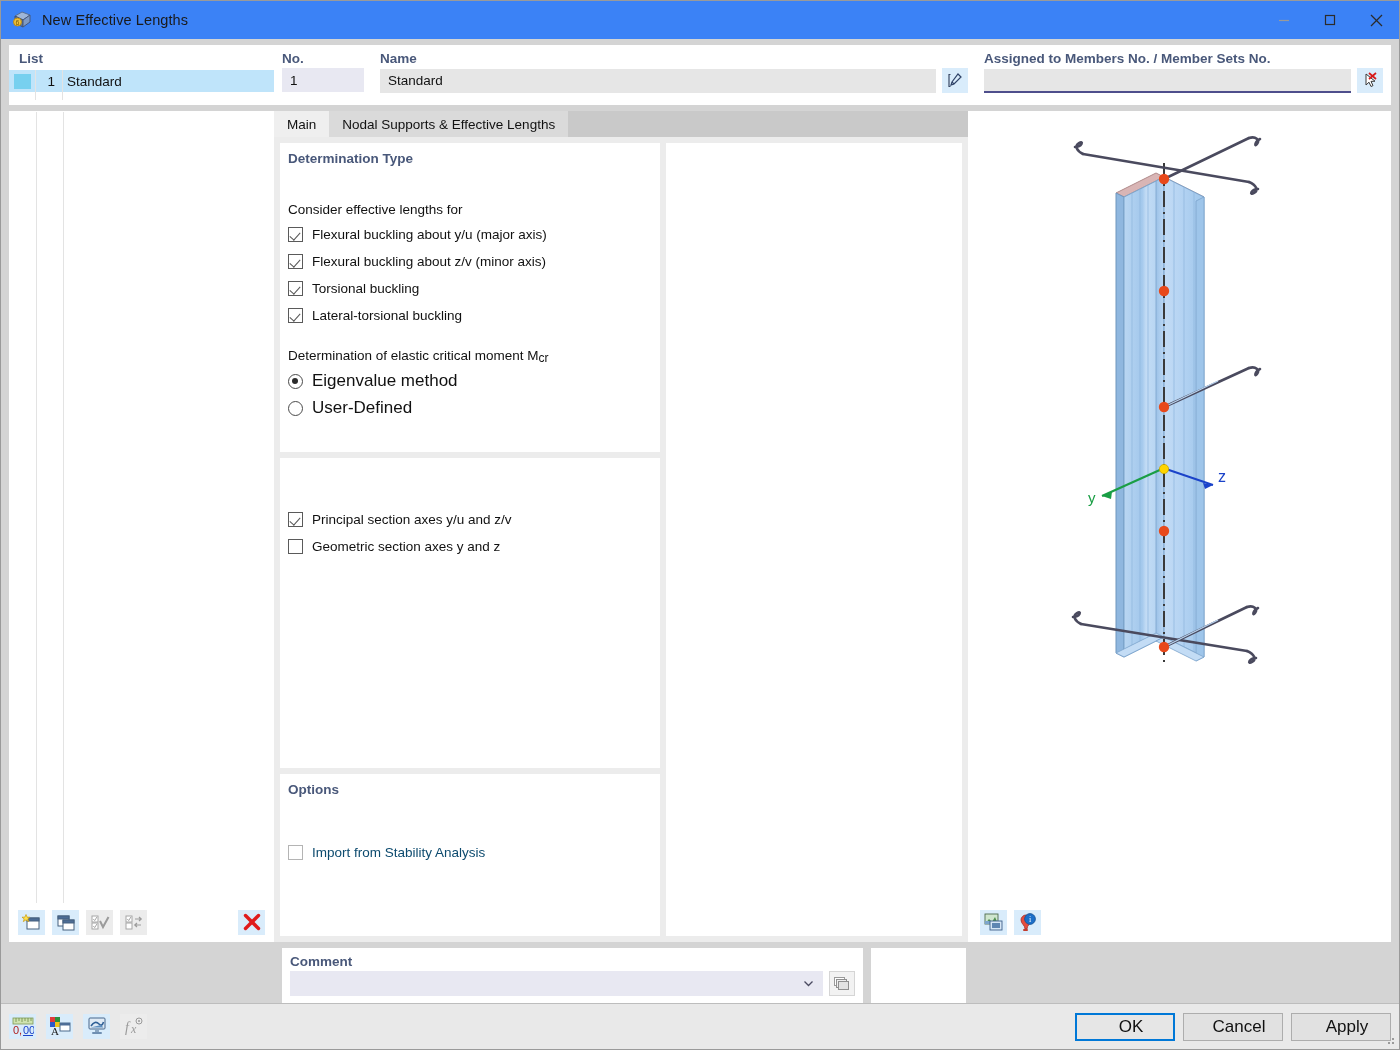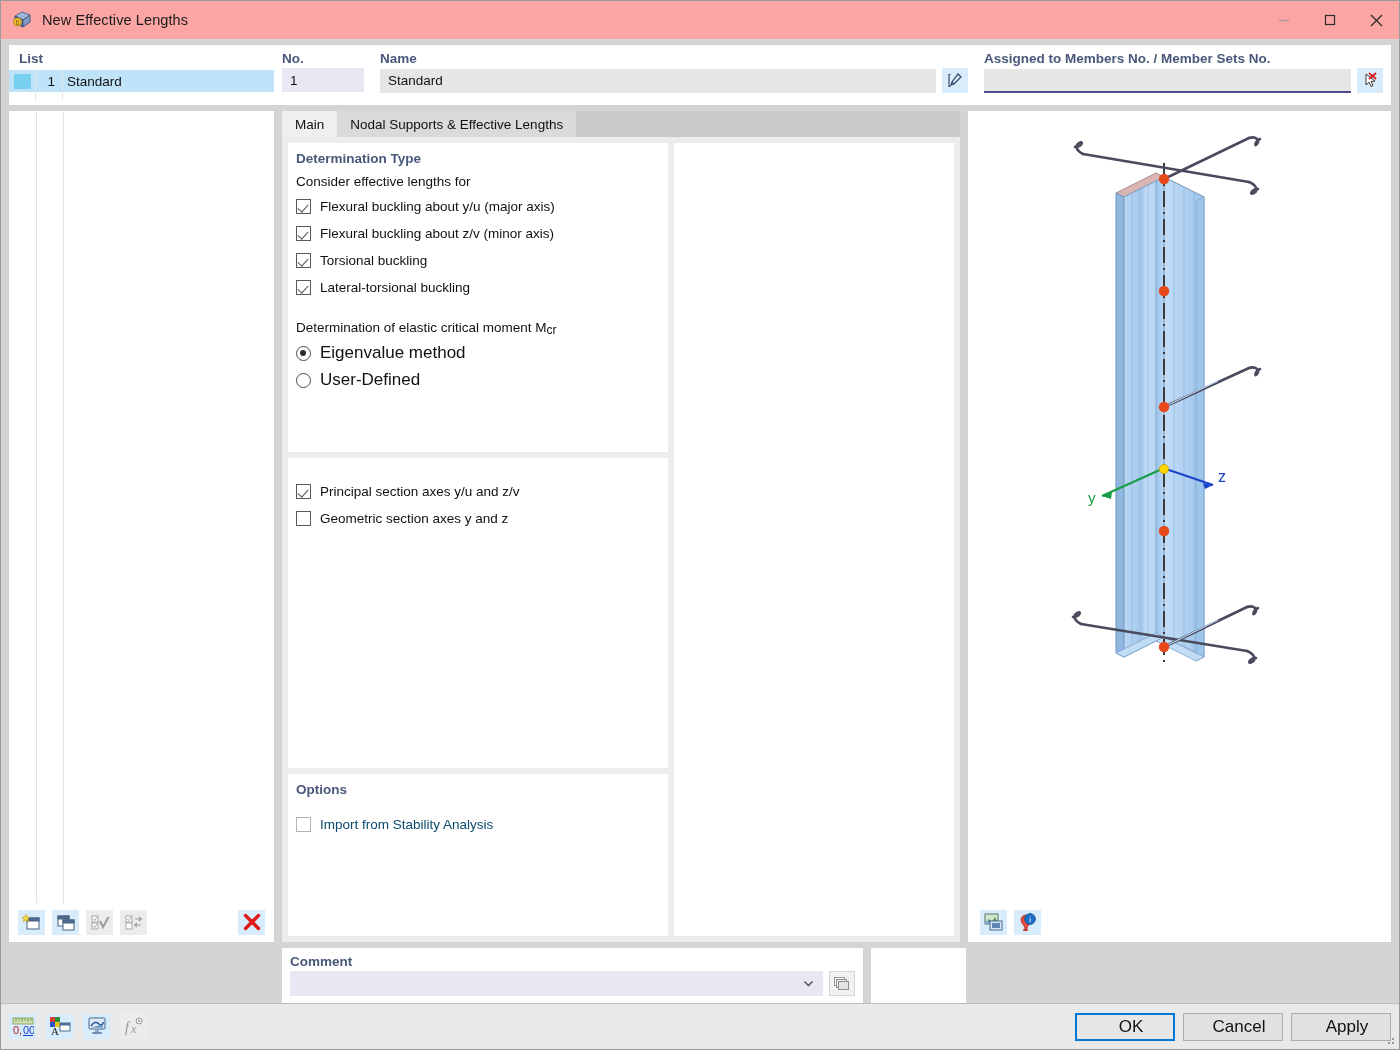--- a/index.html
+++ b/index.html
@@ -23,21 +23,21 @@
     height: 1050px;
     background: #d4d4d4;
     border: 1px solid #9a9a9a;
     box-sizing: border-box;
     display: flex;
     flex-direction: column;
   }
   
   .titlebar {
     height: 38px;
-    background: #fca5a5;
+    background: #3b82f6;
     display: flex;
     align-items: center;
     flex: 0 0 auto;
   }
   .titlebar .app-icon {
     width: 22px; height: 22px;
     margin-left: 10px; margin-right: 9px;
     flex: 0 0 auto;
     position: relative;
   }
@@ -202,21 +202,20 @@
     height: 24px;
     background: #e6e6e6;
     border-bottom: 2px solid #4e4e8c;
     box-sizing: border-box;
   }
   
   .body {
     flex: 1 1 auto;
     display: flex;
     padding: 6px 8px 0 8px;
-    gap: 8px;
     box-sizing: border-box;
     min-height: 0;
   }
   .leftcol-body { width: 265px; flex: 0 0 auto; }
   .center {
     flex: 1 1 auto;
     display: flex;
     flex-direction: column;
     min-width: 0;
   }
@@ -268,21 +267,21 @@
     background: #ffffff;
     box-sizing: border-box;
     padding: 6px 0 0 0;
   }
   .group-title {
     font-weight: bold;
     color: #49587a;
     font-size: 13.5px;
     padding: 2px 14px 0 8px;
   }
-  .group-body { padding: 8px 0 8px 8px; }
+  .group-body { padding: 8px 0 8px 8px; margin-top: 28px; }
   .static-label {
     font-size: 13.5px;
     color: #111;
     margin-bottom: 6px;
   }
   .chk-row {
     display: flex;
     align-items: center;
     height: 22px;
     margin-bottom: 5px;

